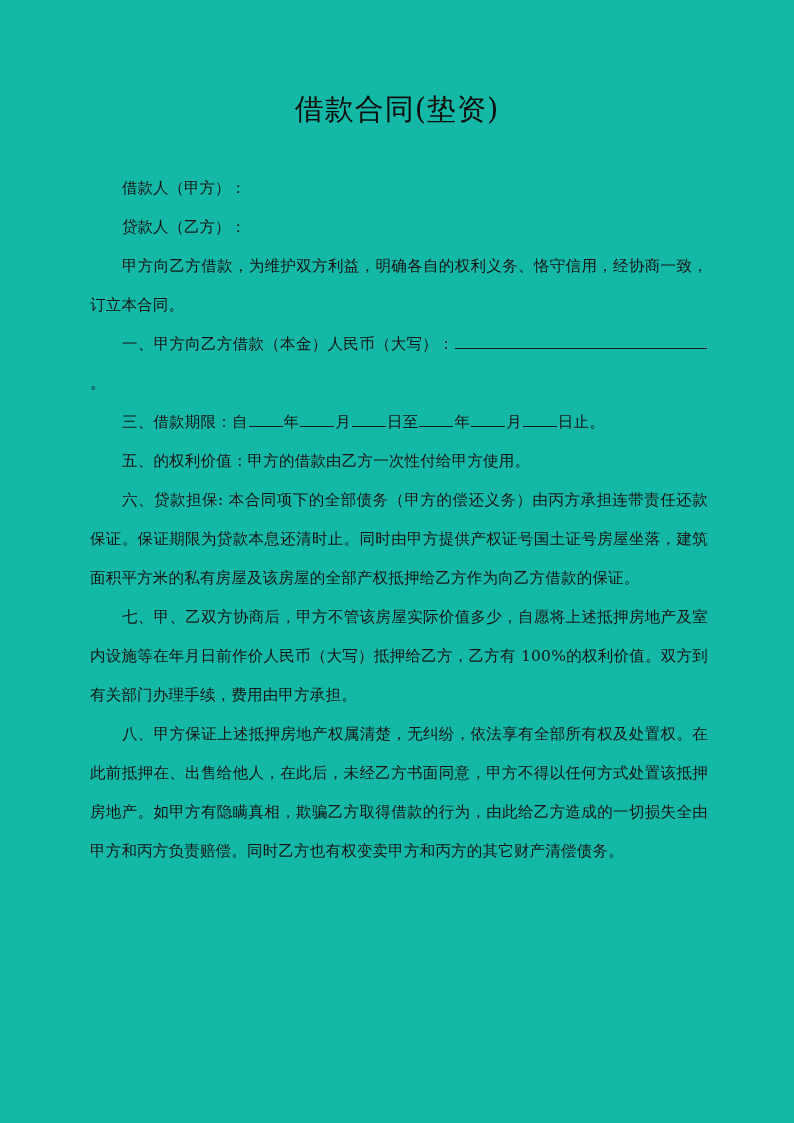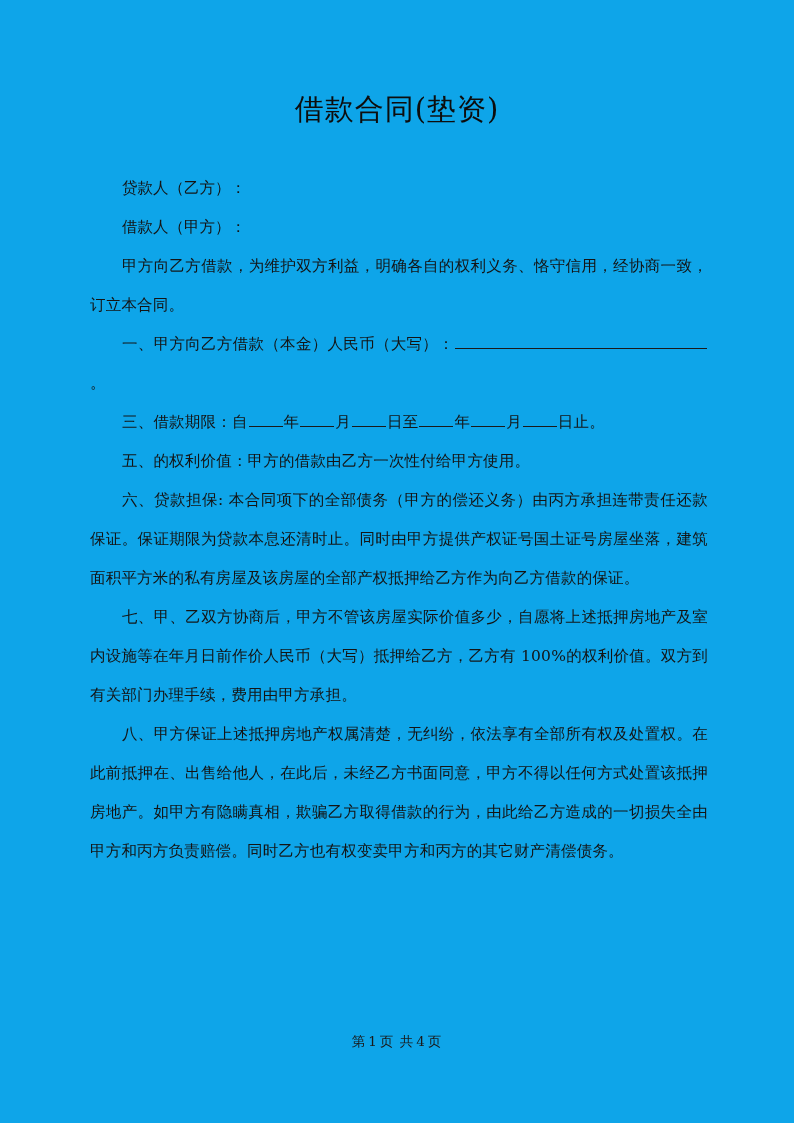--- a/index.html
+++ b/index.html
@@ -13,21 +13,21 @@
     font-family: "DejaVu Serif", "Liberation Serif", serif;
     color: #141414;
     position: relative;
     overflow: hidden;
   }
   .page {
     width: 794px;
     height: 1123px;
     box-sizing: border-box;
     position: relative;
-    background: #0ea5e9;
+    background: #14b8a6;
   }
   .doc-title {
     text-align: center;
     font-size: 29px;
     letter-spacing: 1px;
     font-weight: normal;
     margin: 0;
     padding-top: 92px;
     line-height: 1.2;
     color: #0d0d0d;
@@ -81,38 +81,35 @@
 </style>
 </head>
 <body>
 
 <div class="page">
 
   <h1 class="doc-title">借款合同(垫资)</h1>
 
   <div class="body-block">
 
+    <p class="party-line">借款人（甲方）：</p>
     <p class="party-line">贷款人（乙方）：</p>
-    <p class="party-line">借款人（甲方）：</p>
 
     <p class="para indent">甲方向乙方借款，为维护双方利益，明确各自的权利义务、恪守信用，经协商一致，订立本合同。</p>
 
     <p class="para indent"><span>一、</span><span>甲方向乙方借款（本金）人民币（大写）：</span><span class="blank-line fill-long"></span><span>。</span></p>
 
 
     <p class="para indent"><span>三、</span><span>借款期限：自</span><span class="blank-line fill-date"></span><span>年</span><span class="blank-line fill-date"></span><span>月</span><span class="blank-line fill-date"></span><span>日至</span><span class="blank-line fill-date"></span><span>年</span><span class="blank-line fill-date"></span><span>月</span><span class="blank-line fill-date"></span><span>日止。</span></p>
 
 
     <p class="para indent"><span>五、</span><span>的权利价值：甲方的借款由乙方一次性付给甲方使用。</span></p>
 
     <p class="para indent"><span>六、</span><span>贷款担保: 本合同项下的全部债务（甲方的偿还义务）由丙方承担连带责任还款保证。保证期限为贷款本息还清时止。同时由甲方提供产权证号国土证号房屋坐落，建筑面积平方米的私有房屋及该房屋的全部产权抵押给乙方作为向乙方借款的保证。</span></p>
 
     <p class="para indent"><span>七、</span><span>甲、乙双方协商后，甲方不管该房屋实际价值多少，自愿将上述抵押房地产及室内设施等在年月日前作价人民币（大写）抵押给乙方，乙方有 100%的权利价值。双方到有关部门办理手续，费用由甲方承担。</span></p>
 
     <p class="para indent"><span>八、</span><span>甲方保证上述抵押房地产权属清楚，无纠纷，依法享有全部所有权及处置权。在此前抵押在、出售给他人，在此后，未经乙方书面同意，甲方不得以任何方式处置该抵押房地产。如甲方有隐瞒真相，欺骗乙方取得借款的行为，由此给乙方造成的一切损失全由甲方和丙方负责赔偿。同时乙方也有权变卖甲方和丙方的其它财产清偿债务。</span></p>
 
   </div>
 
-  <div class="footer">
-    <span>第</span><span class="num">1</span><span>页 共</span><span class="num">4</span><span>页</span>
-  </div>
 
 </div>
 
 </body></html>

